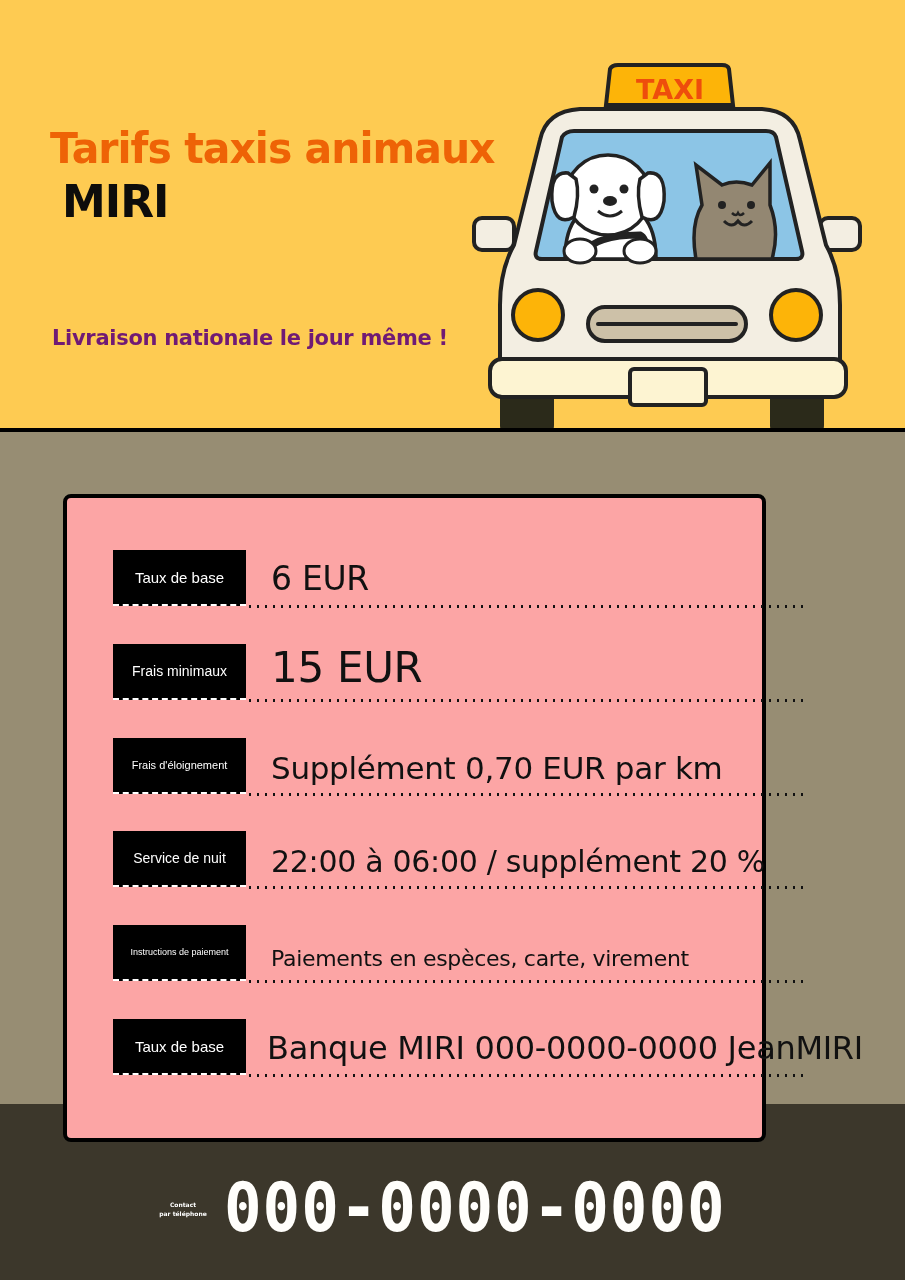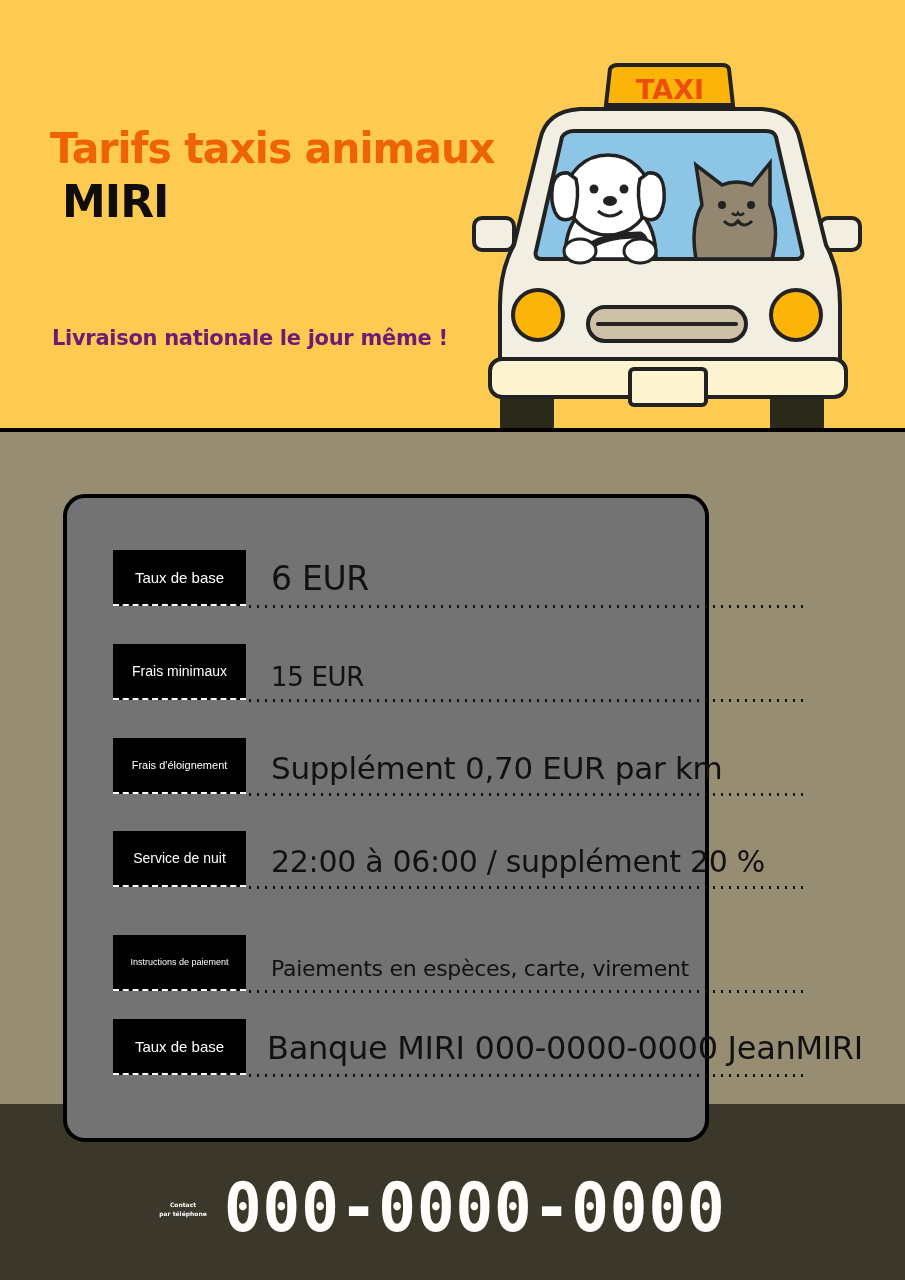--- a/index.html
+++ b/index.html
@@ -8,21 +8,21 @@
 
   .hero { position:absolute; left:0; top:0; width:905px; height:432px; background:#fecb52; border-bottom:4px solid #000; overflow:hidden; }
   .title { position:absolute; left:50px; top:124px; font-family:"DejaVu Sans", sans-serif; font-weight:bold; font-size:41px; color:#ee6306; letter-spacing:-1px; white-space:nowrap; transform:scaleY(1.05); }
   .subtitle { position:absolute; left:62px; top:176px; font-family:"DejaVu Sans", sans-serif; font-weight:bold; font-size:44px; color:#0e0d0b; letter-spacing:-1px; }
   .tagline { position:absolute; left:52px; top:326px; font-family:"DejaVu Sans", sans-serif; font-weight:bold; font-size:21px; color:#701a75; white-space:nowrap; letter-spacing:-0.3px; }
   .taxi-illustration { position:absolute; left:470px; top:55px; width:400px; height:380px; }
 
   .mid { position:absolute; left:0; top:436px; width:905px; height:668px; background:#978d73; }
   .footer { position:absolute; left:0; top:1104px; width:905px; height:176px; background:#3c372b; }
 
-  .card { position:absolute; left:63px; top:494px; width:646px; height:648px; background:#737373; border:4px solid #000; border-radius:22px; }
+  .card { position:absolute; left:63px; top:494px; width:703px; height:648px; background:#fca5a5; border:4px solid #000; border-radius:8px; }
 
   .row { position:absolute; left:46px; width:690px; height:56px; }
   .row .label { position:absolute; left:0; top:0; width:133px; height:56px; background:#000; color:#fff; display:flex; align-items:center; justify-content:center; font-family:"Liberation Sans", sans-serif; white-space:nowrap; border-bottom:2px dashed #fff; }
   .row .value { position:absolute; left:158px; bottom:8px; color:#111; font-family:"DejaVu Sans", sans-serif; white-space:nowrap; letter-spacing:-0.3px; }
   .row .dots { position:absolute; left:133px; right:0; bottom:-2px; height:3px; background-image:radial-gradient(circle, #111 1.2px, transparent 1.4px); background-size:8px 3px; background-repeat:repeat-x; }
 
   .contact-label { position:absolute; left:156px; top:1200px; width:54px; text-align:center; color:#fff; font-family:"DejaVu Sans", sans-serif; font-weight:bold; font-size:6px; line-height:9px; }
   .phone { position:absolute; left:224px; top:1168px; color:#fffefb; font-family:"DejaVu Sans Mono", monospace; font-weight:bold; font-size:68px; letter-spacing:1px; white-space:nowrap; transform:scaleX(0.92); transform-origin:left center; }
 </style>
 </head>
@@ -81,34 +81,34 @@
 <div class="footer"></div>
 
 <div class="card">
   <div class="row" style="top:52px;">
     <div class="label" style="font-size:15px;">Taux de base</div>
     <div class="value" style="font-size:33px;">6 EUR</div>
     <div class="dots"></div>
   </div>
   <div class="row" style="top:146px;">
     <div class="label" style="font-size:14px;">Frais minimaux</div>
-    <div class="value" style="font-size:26px;">15 EUR</div>
+    <div class="value" style="font-size:42px;">15 EUR</div>
     <div class="dots"></div>
   </div>
   <div class="row" style="top:240px;">
     <div class="label" style="font-size:11px;">Frais d'éloignement</div>
     <div class="value" style="font-size:31px;">Supplément 0,70 EUR par km</div>
     <div class="dots"></div>
   </div>
   <div class="row" style="top:333px;">
     <div class="label" style="font-size:14px;">Service de nuit</div>
     <div class="value" style="font-size:30px;">22:00 à 06:00 / supplément 20 %</div>
     <div class="dots"></div>
   </div>
-  <div class="row" style="top:437px;text-decoration:underline;">
+  <div class="row" style="top:427px;text-decoration:underline;">
     <div class="label" style="font-size:9px;">Instructions de paiement</div>
     <div class="value" style="font-size:22px; bottom:10px;">Paiements en espèces, carte, virement</div>
     <div class="dots"></div>
   </div>
   <div class="row" style="top:521px;">
     <div class="label" style="font-size:15px;">Taux de base</div>
     <div class="value" style="font-size:32px; left:154px;">Banque MIRI 000-0000-0000 JeanMIRI</div>
     <div class="dots"></div>
   </div>
 </div>

